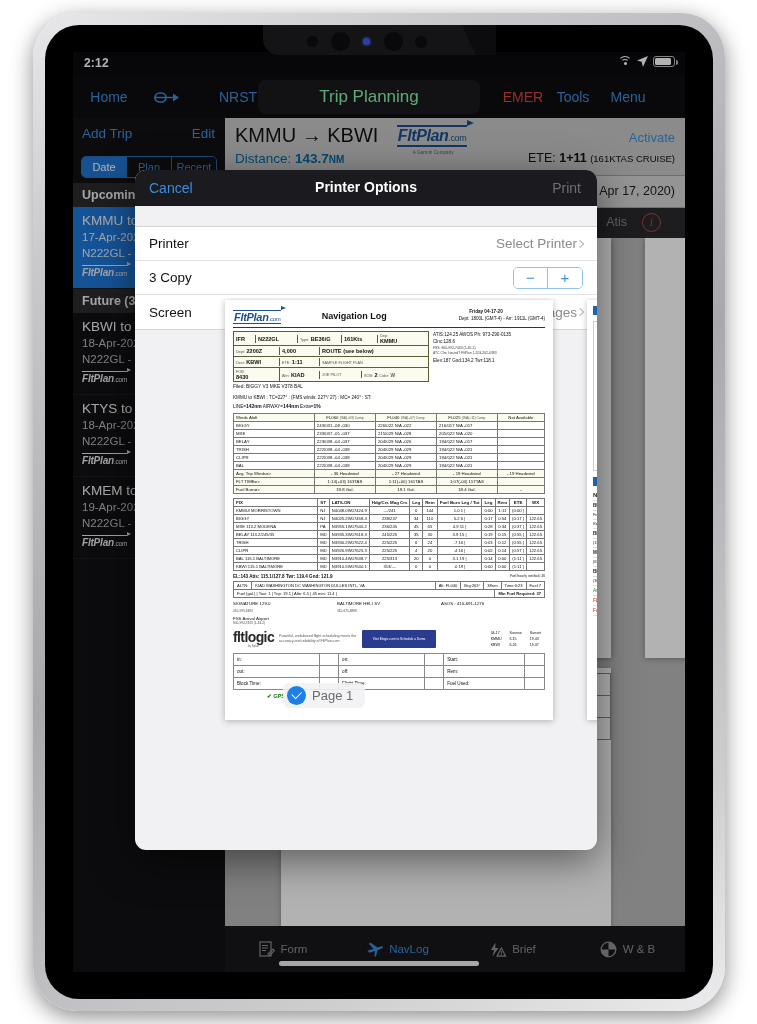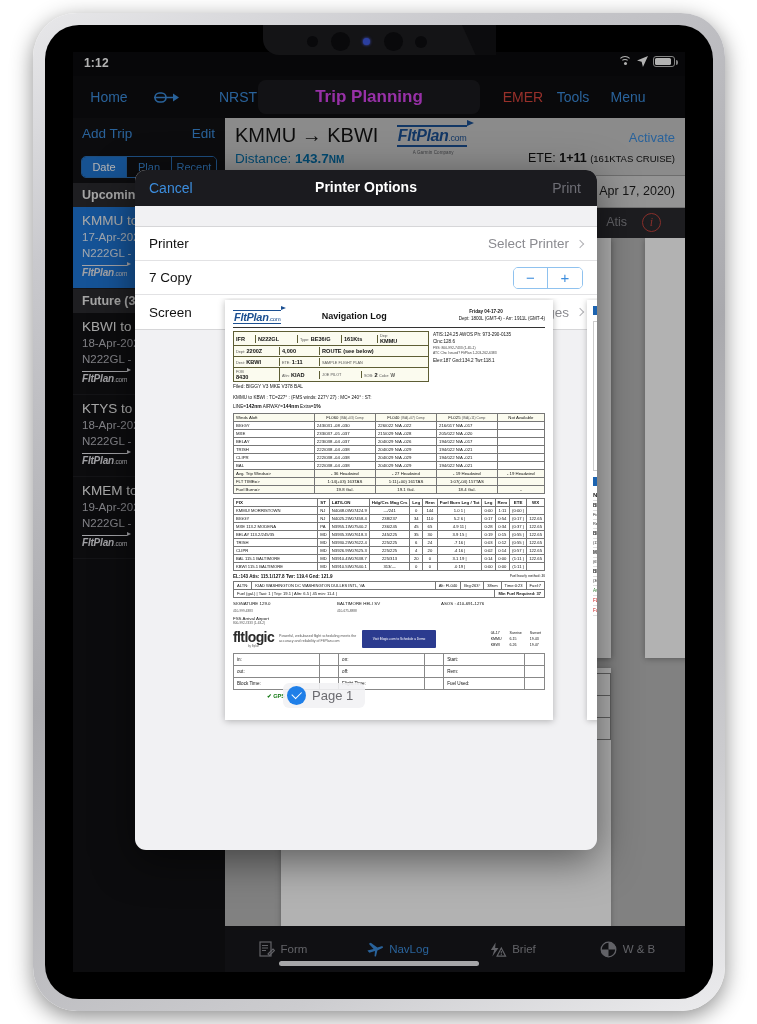--- a/index.html
+++ b/index.html
@@ -89,21 +89,21 @@
   #nav-home{ left:10px; width:52px;}
   #nav-direct{ left:72px; width:44px;}
   #nav-nrst{ left:138px; width:54px;}
   #nav-emer{ right:138px; width:48px; color:#d8453d;}
   #nav-tools{ right:88px; width:48px;}
   #nav-menu{ right:32px; width:50px;}
   #nav-title-wrap{
     position:absolute; left:185px; top:4px; width:222px; height:34px;
     background:#1b1b1f; border-radius:8px; display:flex; align-items:center; justify-content:center;
   }
-  #nav-title{ color:#d946ef; font-size:17px;font-weight:bold; }
+  #nav-title{ color:#86efac; font-size:17px; }
   .dto-icon{ width:26px;height:15px; position:relative; }
   .dto-icon svg{ display:block; }
 
   
   #sidebar{
     position:absolute; left:0; top:66px; width:152px; height:854px;
     background:#121215; z-index:5; overflow:hidden;
   }
   #sb-actions{ height:36px; position:relative; }
   #sb-addtrip{ position:absolute; left:9px; top:8px; font-size:13.5px; color:#3c8ddd;}
@@ -292,21 +292,21 @@
   #modal-bar{ height:36px; background:#1b1b1f; position:relative;}
   #modal-cancel{ position:absolute; left:14px; top:10px; font-size:14px; color:#3c8ddd; cursor:pointer;}
   #modal-title{ position:absolute; left:0; right:0; top:9px; text-align:center;
      font-size:14px; font-weight:bold; color:#fff;}
   #modal-print{ position:absolute; right:16px; top:10px; font-size:14px; color:#6e6e75;}
   #opt-list{ margin-top:20px; background:#fff; border-top:1px solid #d6d6d8; border-bottom:1px solid #d6d6d8;}
   .opt-row{ height:34px; display:flex; align-items:center; padding:0 14px;
      border-bottom:1px solid #e2e2e4; position:relative;}
   .opt-row:last-child{ border-bottom:none;}
   .opt-label{ font-size:13.5px; color:#111;}
-  .opt-value{ margin-left:auto; font-size:13.5px; color:#8b8b90; display:flex; align-items:center; gap:8px;}
+  .opt-value{ margin-left:auto; font-size:13.5px; color:#8b8b90; display:flex; align-items:center; gap:0;}
   .chev{ width:6px;height:6px; border-right:1.5px solid #b2b2b6; border-top:1.5px solid #b2b2b6;
      transform:rotate(45deg); display:inline-block;}
   .stepper{ margin-left:auto; display:flex; border:1px solid #8fc2ef; border-radius:5px; overflow:hidden;}
   .stepper div{ width:34px; height:20px; display:flex; align-items:center; justify-content:center;
      font-size:15px; color:#3c8ddd; background:#fff;}
   .stepper div:first-child{ border-right:1px solid #8fc2ef;}
 
   #preview-area{ position:absolute; left:0; top:128px; width:462px; height:552px; overflow:hidden;}
   #prev-page{ position:absolute; left:90px; top:2px; width:328px; height:420px;
      background:#fff; box-shadow:0 1px 7px rgba(0,0,0,.28); padding:7px 8px;}
@@ -323,21 +323,21 @@
       <div class="cam-dot cam-d1"></div>
       <div class="cam-dot cam-d2"></div>
       <div class="cam-dot cam-d3"></div>
       <div class="cam-dot cam-d4"></div>
       <div class="cam-dot cam-d5"></div>
     </div>
 
     <div id="screen">
 
       <div id="status-bar">
-        <div id="status-time">1:12</div>
+        <div id="status-time">2:12</div>
         <div id="status-icons">
           <div class="wifi-ic">
               <i></i>
               <i></i>
               <i></i>
             </div>
           <div class="loc-ic"></div>
           <div class="batt-ic">
               <div class="batt-fill"></div>
             </div>
@@ -527,21 +527,21 @@
 
         <div id="opt-list">
           <div class="opt-row">
             <span class="opt-label">Printer</span>
             <span class="opt-value">
               <span>Select Printer</span>
               <i class="chev"></i>
             </span>
           </div>
           <div class="opt-row">
-            <span class="opt-label">7 Copy</span>
+            <span class="opt-label">3 Copy</span>
             <span class="stepper">
               <div>−</div>
               <div>+</div>
             </span>
           </div>
           <div class="opt-row">
             <span class="opt-label">Screen</span>
             <span class="opt-value">
               <span>All Pages</span>
               <i class="chev"></i>

